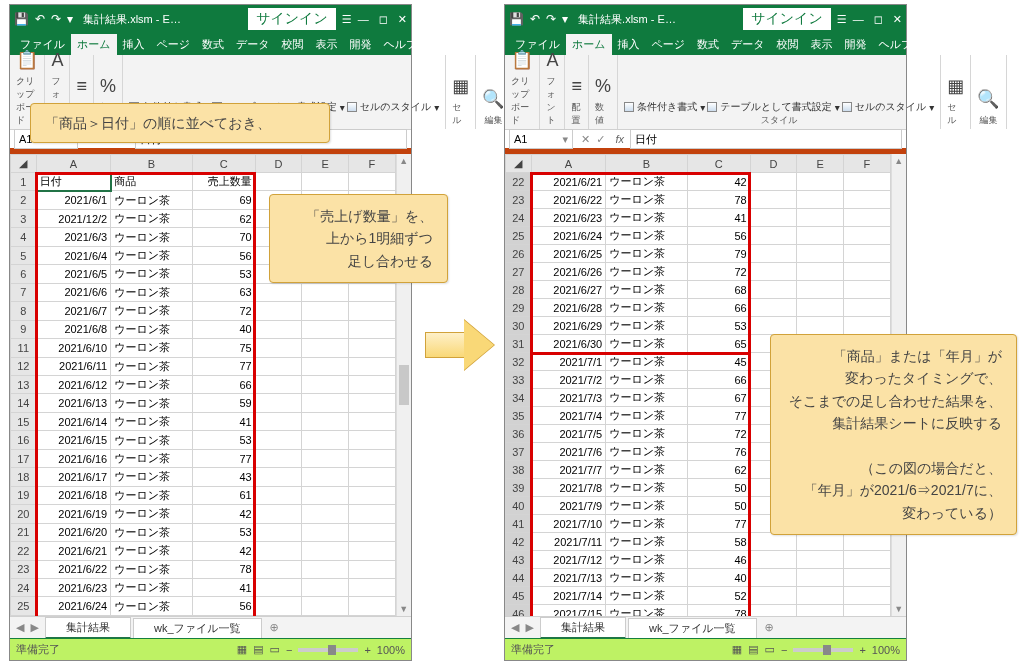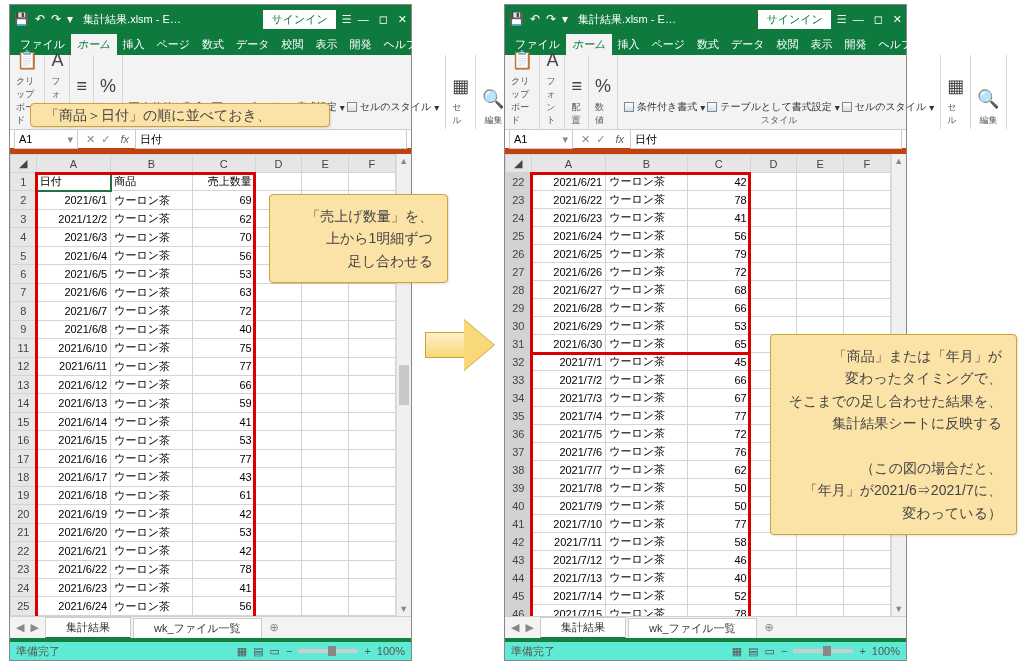--- a/index.html
+++ b/index.html
@@ -24,38 +24,38 @@
     display: flex;
     align-items: center;
     color: #fff;
     font-size: 11px;
     padding: 0 4px;
   }
   .titlebar .qat { display: flex; align-items: center; gap: 6px; margin-right: 10px; }
   .titlebar .qat span { font-size: 12px; }
   .titlebar .title { flex: 1; text-align: left; white-space: nowrap; overflow: hidden; }
   .signin-btn {
-    background: #fff; color: #0f7a3e; padding: 2px 8px; font-size: 11px;
+    background: #fff; color: #0f7a3e; padding: 2px 8px; font-size: 14px;
     margin-right: 6px;
   }
   .winbtns { display: flex; gap: 10px; margin-left: 6px; font-size: 11px; }
   .winbtns span { cursor: default; }
 
   
   .ribbon-tabs {
     height: 22px;
     background: #0f7a3e;
     display: flex;
     align-items: flex-end;
     color: #fff;
     font-size: 11px;
     padding-left: 4px;
   }
   .ribbon-tabs .tab { padding: 3px 6px; cursor: default; white-space: nowrap;}
-  .ribbon-tabs .tab.active { background: #f3f3f3; color: #0f7a3e; font-style: italic; }
+  .ribbon-tabs .tab.active { background: #f3f3f3; color: #0f7a3e; }
   .ribbon-tabs .tell-me { flex:1; text-align:right; padding-right:8px;}
 
   
   .ribbon {
     height: 75px;
     background: #f3f3f3;
     border-bottom: 1px solid #d0d0d0;
     display: flex;
     font-size: 10px;
     color: #333;
@@ -154,22 +154,22 @@
   .sheet-tabs .stab {
     background:#fff; border:1px solid #ccc; border-bottom:none;
     padding:2px 20px; color:#333;
   }
   .sheet-tabs .stab.active { border-bottom:2px solid #217346;}
   .sheet-tabs .plus { margin-left:6px; color:#888;}
 
   
   .statusbar {
     height:22px;
-    background:#5eead4;
-    border-top:4px solid #15803d;
+    background:#bef264;
+    border-top:1px solid #15803d;
     display:flex; align-items:center;
     font-size:11px; color:#555;
     padding:8px 6px;
     justify-content:space-between;
   }
   .zoomgrp { display:flex; align-items:center; gap:6px;}
   .zoom-slider { width:60px; height:4px; background:#ccc; position:relative;}
   .zoom-slider .knob { position:absolute; left:50%; top:-3px; width:8px; height:10px; background:#888;}
 
   
@@ -178,21 +178,21 @@
     background:#fbe2a6;
     border:1px solid #d1a23a;
     border-radius:4px;
     padding:10px 14px;
     font-size:14px;
     color:#444;
     line-height:1.6;
     box-shadow:1px 1px 2px rgba(0,0,0,0.12);
     text-align:right;
   }
-  .c1 { left:30px; top:103px; width:300px; padding:0 14px; text-align:left;}
+  .c1 { left:30px; top:103px; width:300px; padding:8px 14px; text-align:left;}
   .c2 { left:269px; top:194px; width:179px;}
   .c3 { left:770px; top:334px; width:247px;}
 
   
   .big-arrow {
     position:absolute;
     left:425px; top:320px;
     width:70px; height:50px;
   }
   .big-arrow .shaft {

